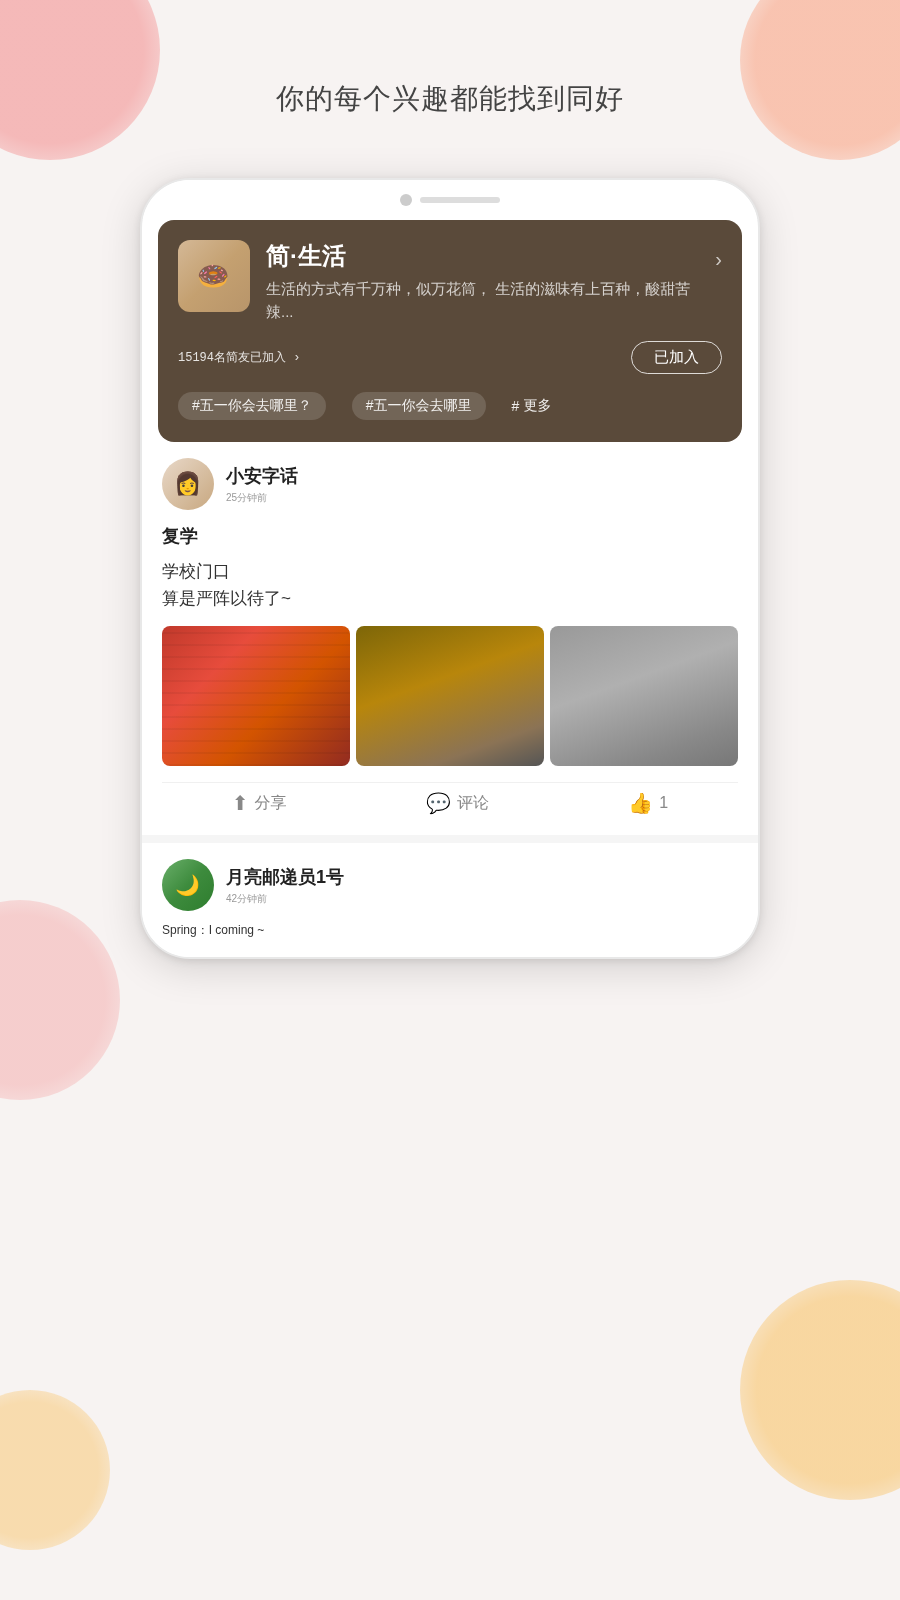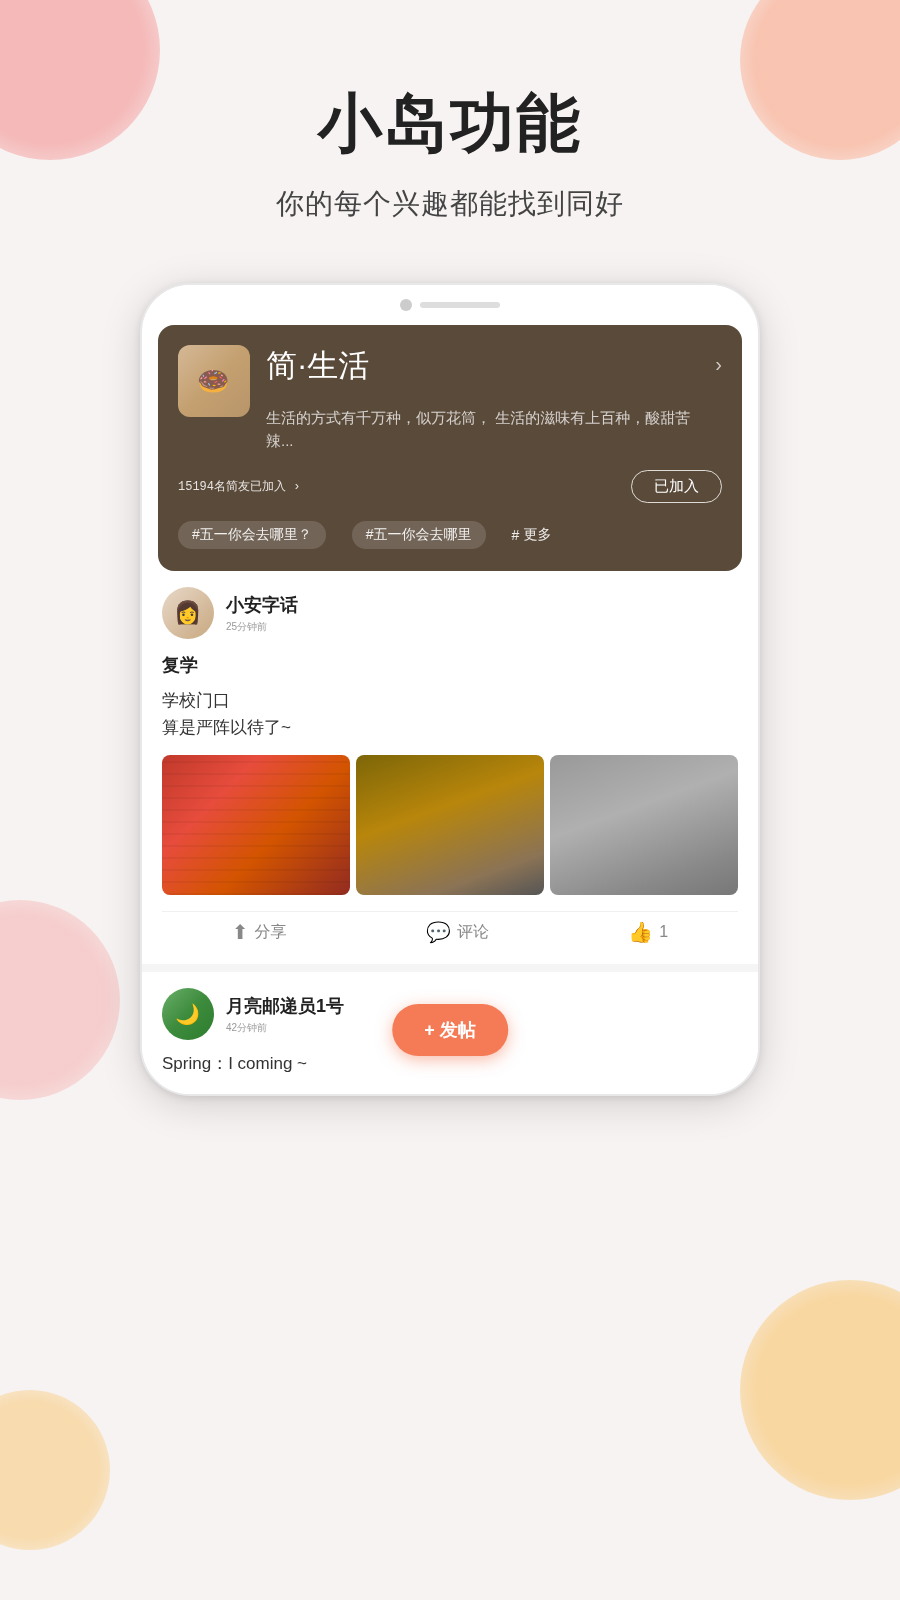--- a/index.html
+++ b/index.html
@@ -146,24 +146,24 @@
       background: linear-gradient(135deg, #d4b896 0%, #c4a070 50%, #b8956a 100%);
       display: flex;
       align-items: center;
       justify-content: center;
       font-size: 26px;
     }
     .island-info {
       flex: 1;
     }
     .island-name {
-      font-size: 31px;
-      font-weight: 400;
+      font-size: 24px;
+      font-weight: 700;
       color: #fff;
-      margin-bottom: 20px;
+      margin-bottom: 6px;
     }
     .island-desc {
       font-size: 15px;
       color: rgba(255,255,255,0.75);
       line-height: 1.5;
     }
     .island-chevron {
       color: rgba(255,255,255,0.7);
       font-size: 20px;
       margin-top: 8px;
@@ -363,21 +363,21 @@
       width: 100%;
       height: 100%;
       background: linear-gradient(135deg, #6aaf6a 0%, #3d8b3d 50%, #2e7d2e 100%);
       display: flex;
       align-items: center;
       justify-content: center;
       font-size: 20px;
       color: #fff;
     }
     .post-content-2 {
-      font-size: 17px;
+      font-size: 12px;
       color: #333;
       line-height: 1.6;
     }
 
     
     .fab-container {
       position: absolute;
       bottom: 38px;
       left: 50%;
       transform: translateX(-50%);
@@ -413,21 +413,20 @@
 </head>
 <body>
 
 <div class="bg-circle-top-left"></div>
 <div class="bg-circle-top-right"></div>
 <div class="bg-circle-mid-left"></div>
 <div class="bg-circle-bottom-right"></div>
 <div class="bg-circle-bottom-left"></div>
 
 <div class="header-section">
-  <div class="header-title">小岛功能</div>
   <div class="header-subtitle">你的每个兴趣都能找到同好</div>
 </div>
 
 <div class="phone-wrapper">
   <div class="phone-frame">
 
     <div class="phone-top-bar">
       <div class="phone-camera"></div>
       <div class="phone-speaker"></div>
     </div>
@@ -501,18 +500,15 @@
           <div class="post-avatar-img-2">🌙</div>
         </div>
         <div class="post-meta">
           <div class="post-username">月亮邮递员1号</div>
           <div class="post-time">42分钟前</div>
         </div>
       </div>
       <div class="post-content-2">Spring：I coming ~</div>
     </div>
 
-    <div class="fab-container">
-      <button class="fab-btn">+ 发帖</button>
-    </div>
 
   </div>
 </div>
 
 </body></html>

